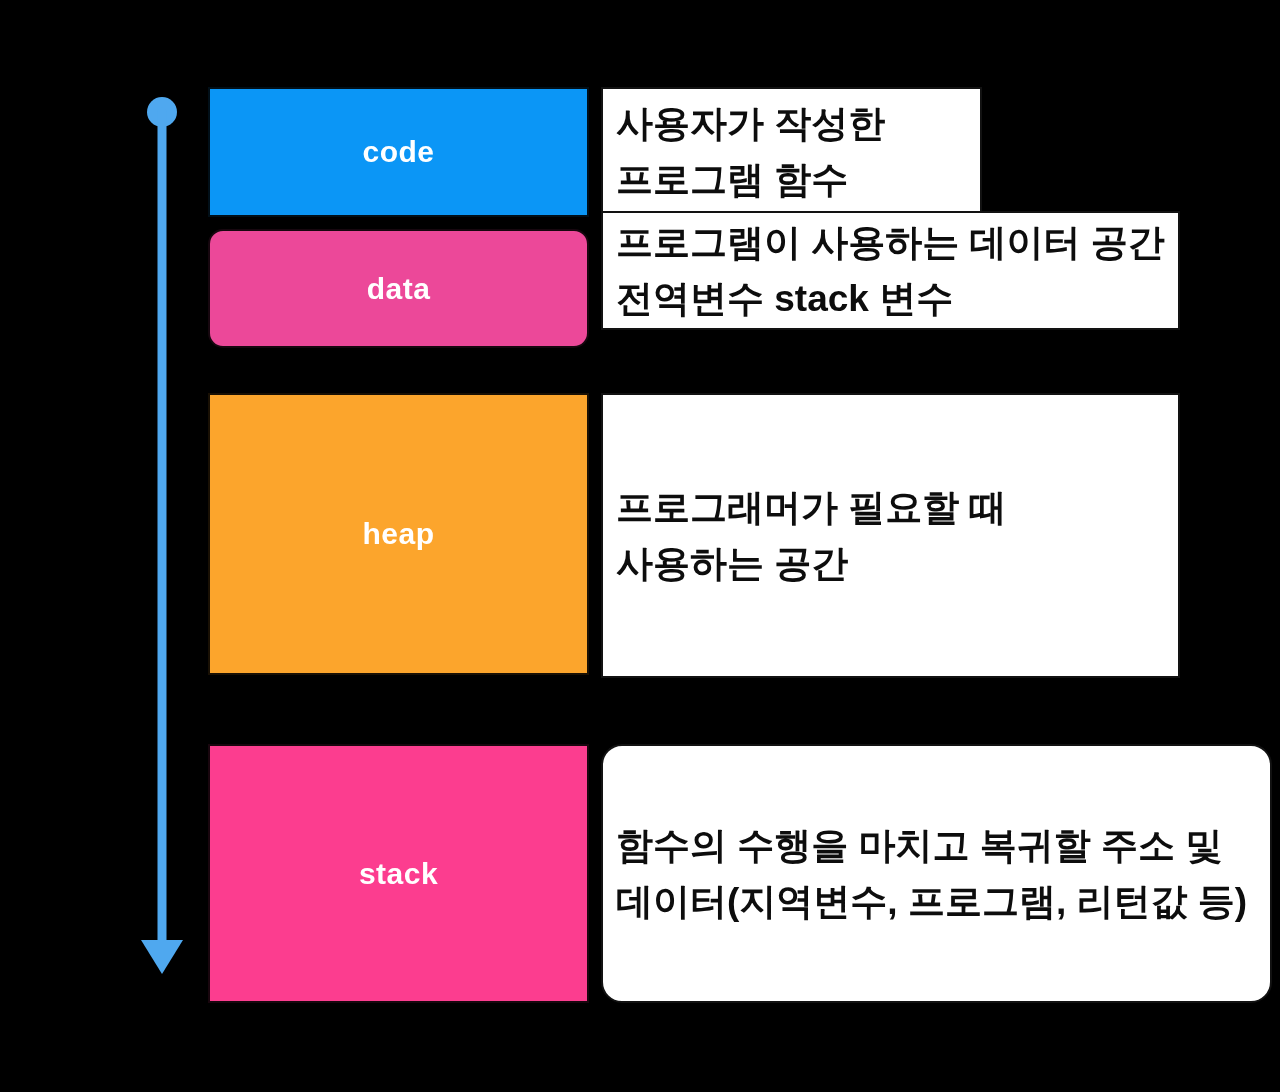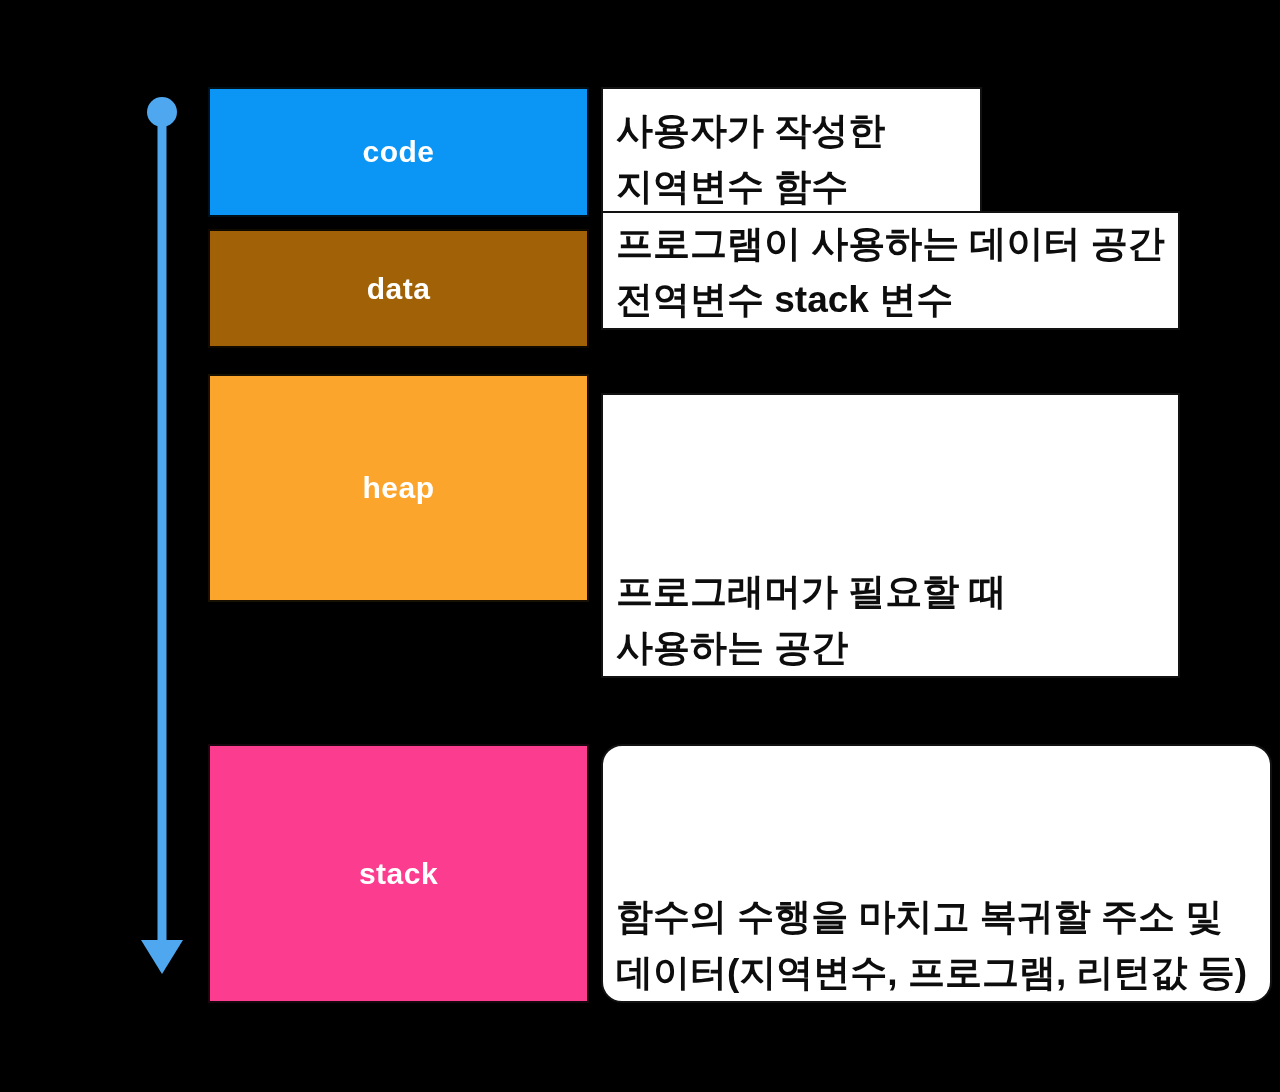--- a/index.html
+++ b/index.html
@@ -34,31 +34,31 @@
     justify-content: center;
   }
   .seg-label {
     color: #FFFFFF;
     font-size: 30px;
     font-weight: 600;
     letter-spacing: 0.5px;
   }
   .seg-code  { top: 87px;  height: 130px; }
   .seg-data  { top: 229px; height: 119px; }
-  .seg-heap  { top: 374px; height: 228px; text-align: right; }
+  .seg-heap  { top: 393px; height: 282px; text-align: right; }
   .seg-stack { top: 744px; height: 259px; }
 
   .desc {
     position: absolute;
     left: 601px;
     background: #FFFFFF;
     border: 2px solid #121212;
     display: flex;
     flex-direction: column;
-    justify-content: flex-end;
+    justify-content: center;
     padding-left: 13px;
   }
   .desc-code  { top: 87px;  height: 130px; width: 381px; }
   .desc-data  { top: 211px; height: 119px; width: 579px; }
   .desc-heap  { top: 393px; height: 285px; width: 579px; }
   .desc-stack { top: 744px; height: 259px; width: 671px; border-radius: 21px; }
 
   .dline {
     color: #0D0D0D;
     font-size: 37px;
@@ -76,24 +76,24 @@
     <circle cx="37" cy="27" r="15" fill="currentColor"></circle>
     <line x1="37" y1="27" x2="37" y2="856" stroke="currentColor" stroke-width="9" stroke-linecap="round"></line>
     <polygon points="16,855 58,855 37,889" fill="currentColor"></polygon>
   </svg>
 
   <div class="seg seg-code" style="background: rgb(11, 150, 246);">
     <span class="seg-label">code</span>
   </div>
   <div class="desc desc-code">
     <div class="dline">사용자가 작성한</div>
-    <div class="dline">지역변수 함수</div>
+    <div class="dline">프로그램 함수</div>
   </div>
 
-  <div class="seg seg-data" style="background: #a16207;">
+  <div class="seg seg-data" style="background: #ec4899; border-radius: 15px;">
     <span class="seg-label">data</span>
   </div>
   <div class="desc desc-data">
     <div class="dline">프로그램이 사용하는 데이터 공간</div>
     <div class="dline">전역변수 stack 변수</div>
   </div>
 
   <div class="seg seg-heap" style="background: rgb(252, 165, 44);">
     <span class="seg-label">heap</span>
   </div>

